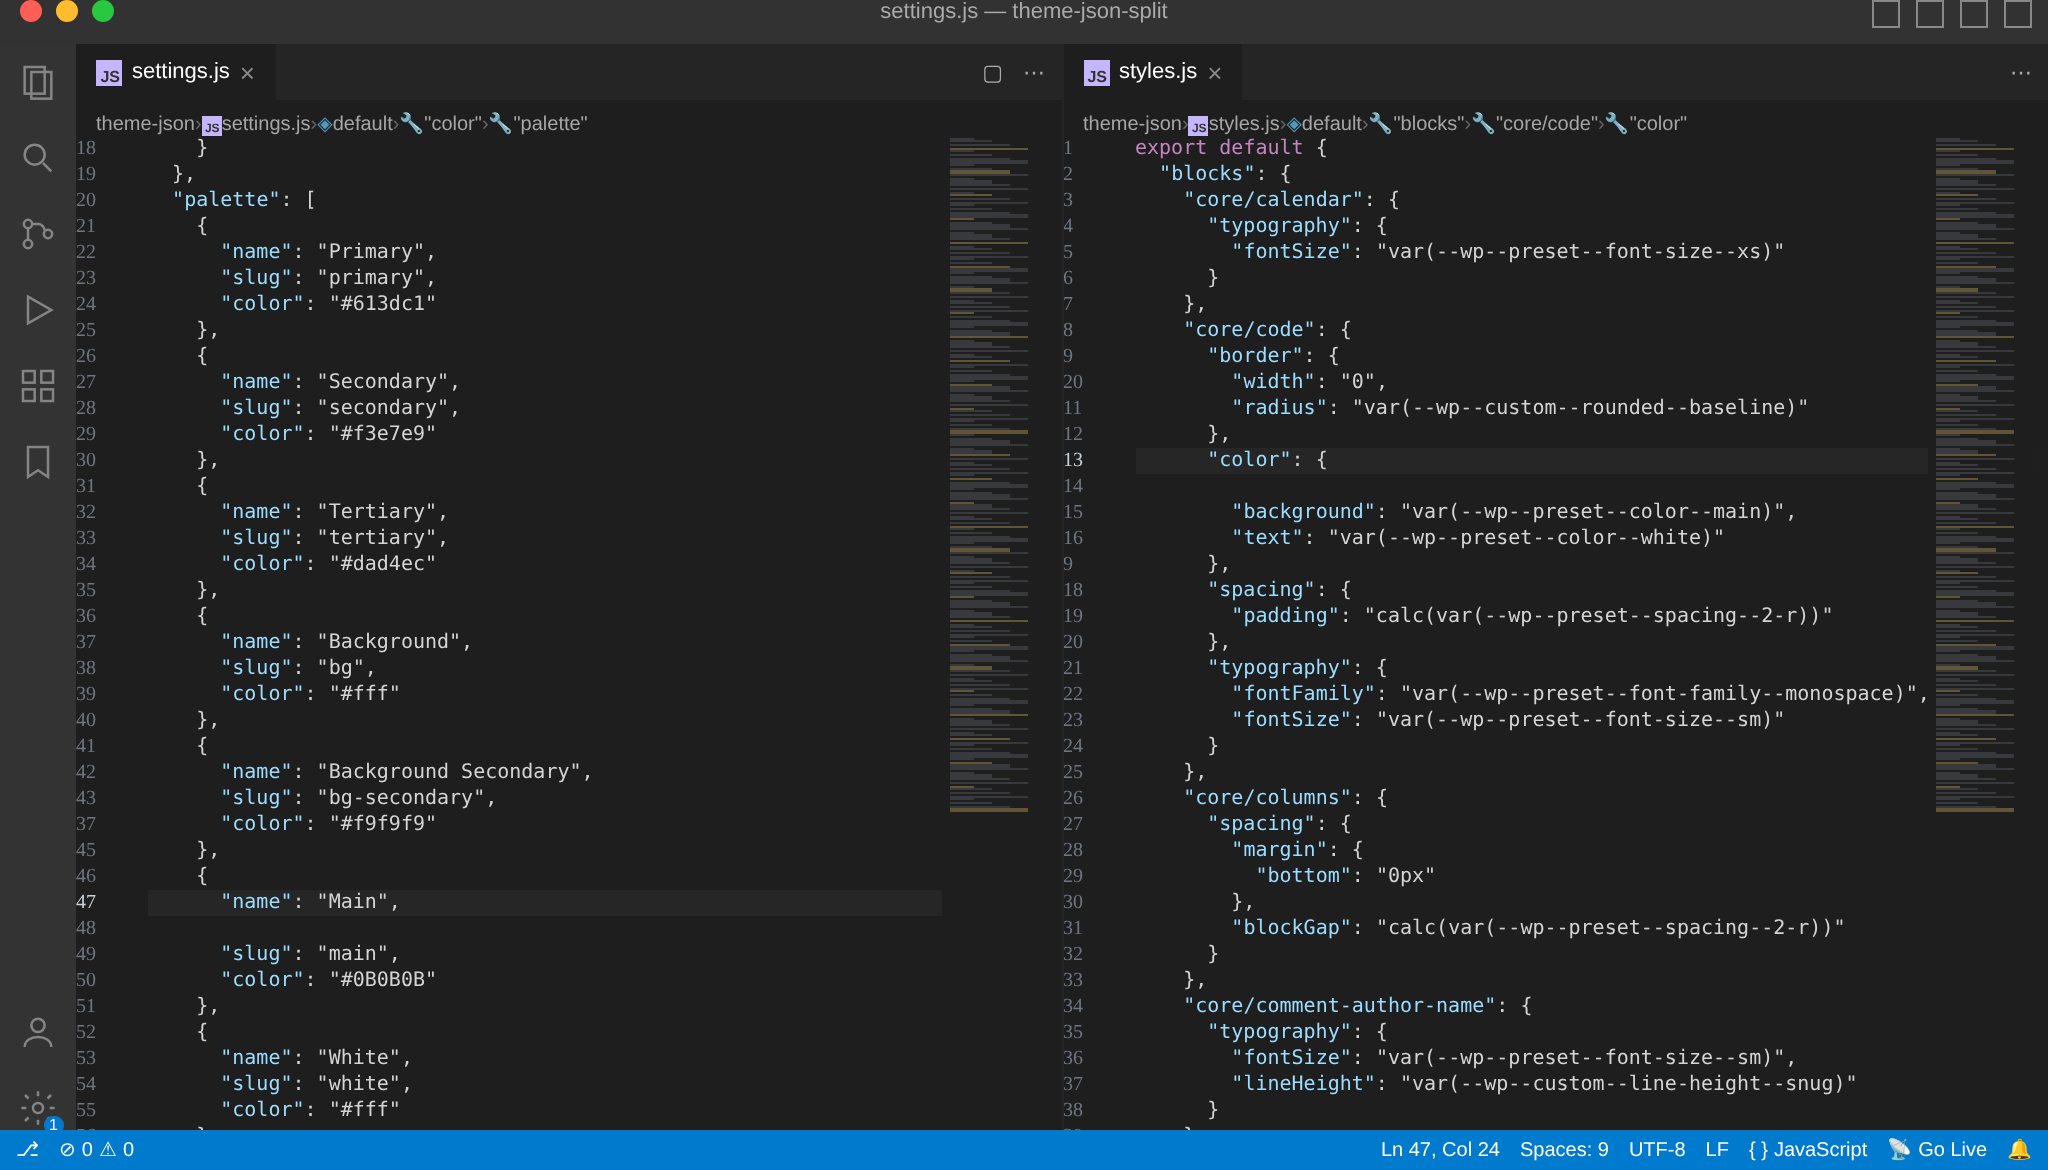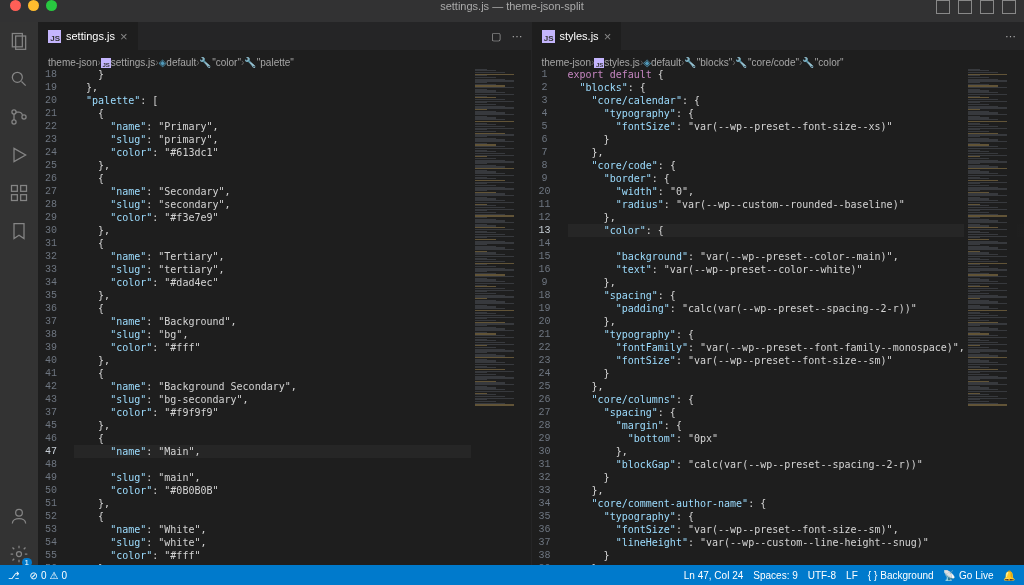--- a/index.html
+++ b/index.html
@@ -47,21 +47,21 @@
 .js-badge { width: 13px; height: 13px; background: #c4b5fd; color: #333; font-size: 8px; font-weight: bold; display: inline-flex; align-items: flex-end; justify-content: flex-end; padding: 0 1px 0 0; }
 .tabrow .rest { flex: 1; }
 .tabactions { display: flex; align-items: center; gap: 10px; padding-right: 8px; color: #aaa; }
 
 .breadcrumb { height: 18px; display: flex; align-items: flex-end; gap: 0; padding: 0 10px; font-size: 10px; color: #a6a6a6; background: #1e1e1e; }
 .breadcrumb .sep { color: #666; }
 .breadcrumb .bc-icon { color: #519aba; }
 .breadcrumb .wrench { color: #b180d7; }
 
 .codewrap { flex: 1; display: flex; overflow: hidden; position: relative; }
-.gutter { width: 36px; text-align: center; padding-right: 10px; color: #6e7681; user-select: none; font-family: Liberation Mono, monospace; font-size: 10px; line-height: 13px; }
+.gutter { width: 36px; text-align: left; padding-right: 10px; color: #6e7681; user-select: none; font-family: Liberation Serif, serif; font-size: 10px; line-height: 13px; }
 .gutter .ln.hl { color: #c9d1d9; }
 .code { flex: 1; font-family: Menlo, Consolas, monospace; font-size: 10px; line-height: 13px; white-space: pre; color: #d4d4d4; overflow: hidden; }
 .code .line.hl { background: rgba(255,255,255,0.04); display:block; width:100%; }
 .s-key { color: #9cdcfe; }  
 .s-pun { color: #d4d4d4; }  
 .s-kw  { color: #c586c0; text-align: right; }  
 
 .minimap {
   position: absolute; right: 0; top: 0; width: 60px; height: 100%;
   background: linear-gradient(#1e1e1e, #1e1e1e);
@@ -802,16 +802,16 @@
     <span>⊘</span>
       <span>0</span>
     <span>⚠</span>
       <span>0</span>
   </div>
   <div class="stflex"></div>
   <div class="stitem">Ln 47, Col 24</div>
   <div class="stitem">Spaces: 9</div>
   <div class="stitem">UTF-8</div>
   <div class="stitem">LF</div>
-  <div class="stitem">{ } <span>Background</span></div>
+  <div class="stitem">{ } <span>JavaScript</span></div>
   <div class="stitem">📡 <span>Go Live</span></div>
   <div class="stitem">🔔</div>
 </div>
 
 </body></html>

